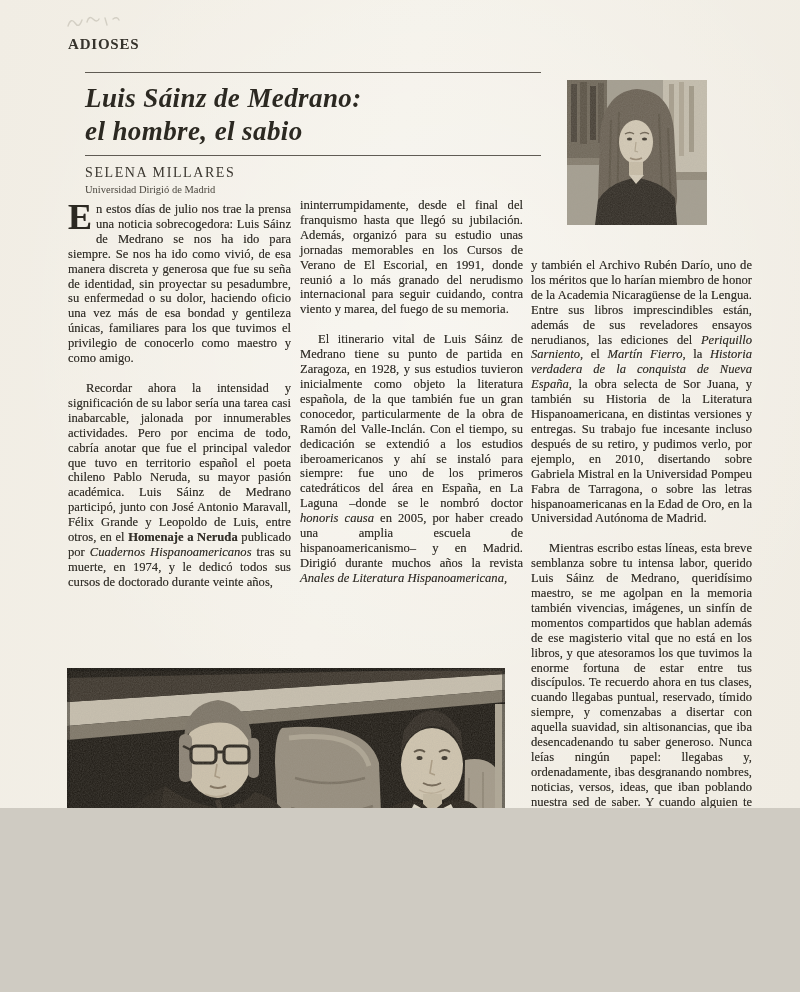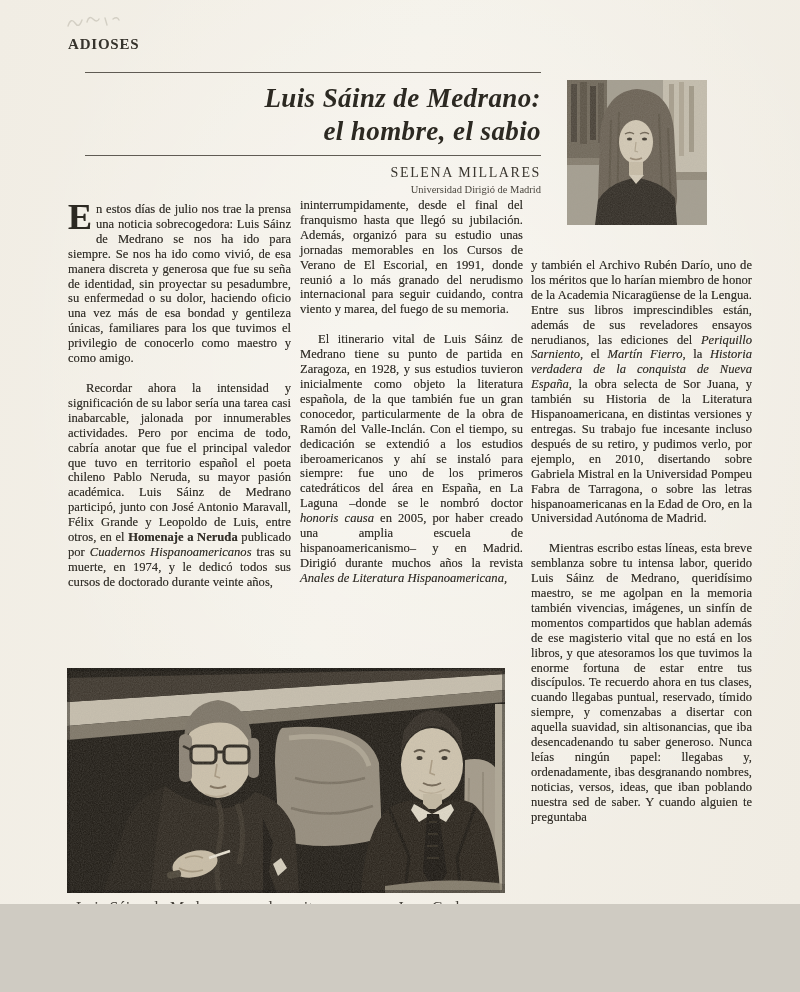--- a/index.html
+++ b/index.html
@@ -1,32 +1,32 @@
 <!DOCTYPE html>
 <html lang="es"><head>
 <meta charset="utf-8">
 <style>
   html,body{margin:0;padding:0;background:#cfcbc2;}
   .page{
-    position:relative;width:800px;height:904px;overflow:hidden;
+    position:relative;width:800px;height:808px;overflow:hidden;
     background:
       radial-gradient(ellipse at 55% 40%, rgba(255,255,255,0.35), rgba(0,0,0,0) 70%),
       linear-gradient(100deg,#f1ede4 0%,#f4f1e9 45%,#f0ece3 100%);
     font-family:"Liberation Serif","DejaVu Serif",serif;
     color:#33302a;
   }
 
   .pencil-note{position:absolute;left:64px;top:10px;opacity:.5;}
 
   .section-label{
     position:absolute;left:68px;top:36px;
     font-size:15px;font-weight:700;letter-spacing:.8px;color:#36332c;
   }
 
-  .title-block{position:absolute;left:85px;top:72px;width:456px;text-align:right;}
+  .title-block{position:absolute;left:85px;top:72px;width:456px;text-align:left;}
   .rule{border:0;border-top:1.6px solid #45413a;margin:0;opacity:.85;}
   .article-title{
     margin:9px 0 7px 0;
     font-style:italic;font-weight:600;
     font-size:27px;line-height:33px;letter-spacing:.4px;color:#2c2922;
   }
   .author{margin-top:9px;font-size:14px;letter-spacing:1.6px;color:#3a362f;}
   .affiliation{margin-top:3px;font-size:10.5px;color:#4a463e;}
 
   .portrait{position:absolute;left:567px;top:80px;width:140px;height:145px;margin:0;}

